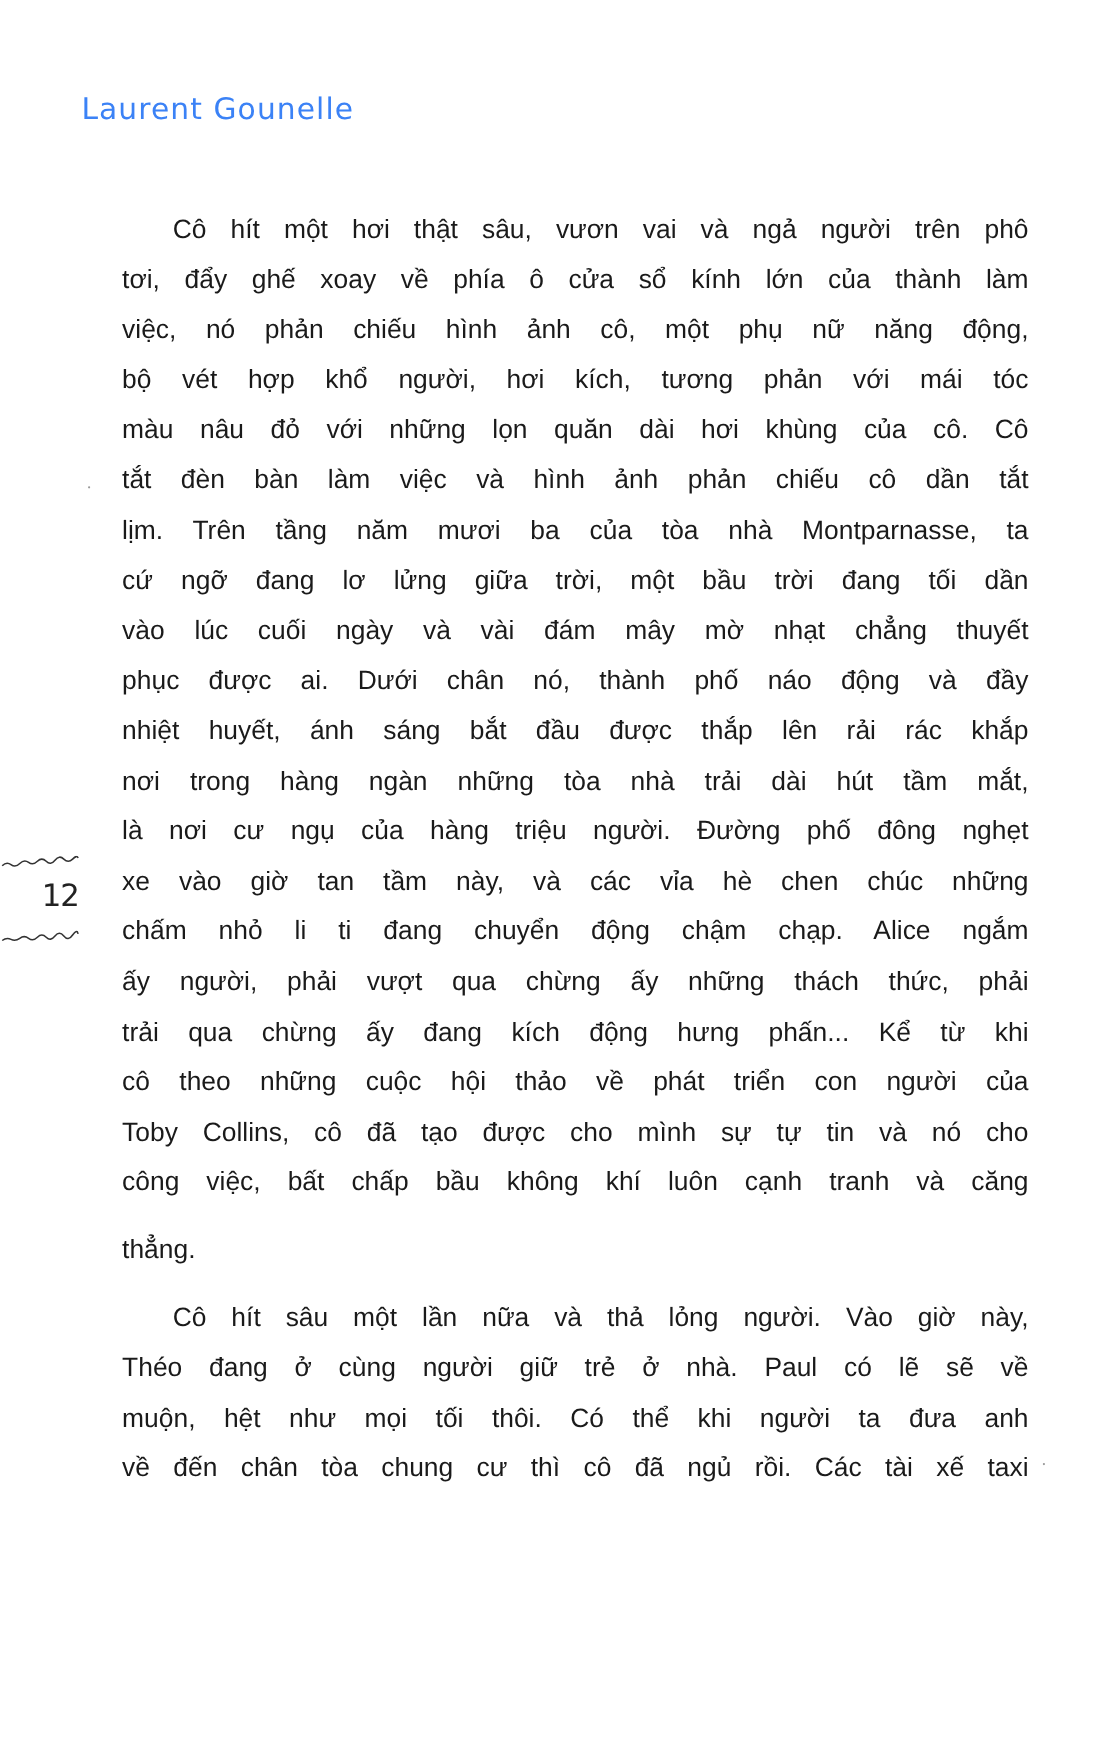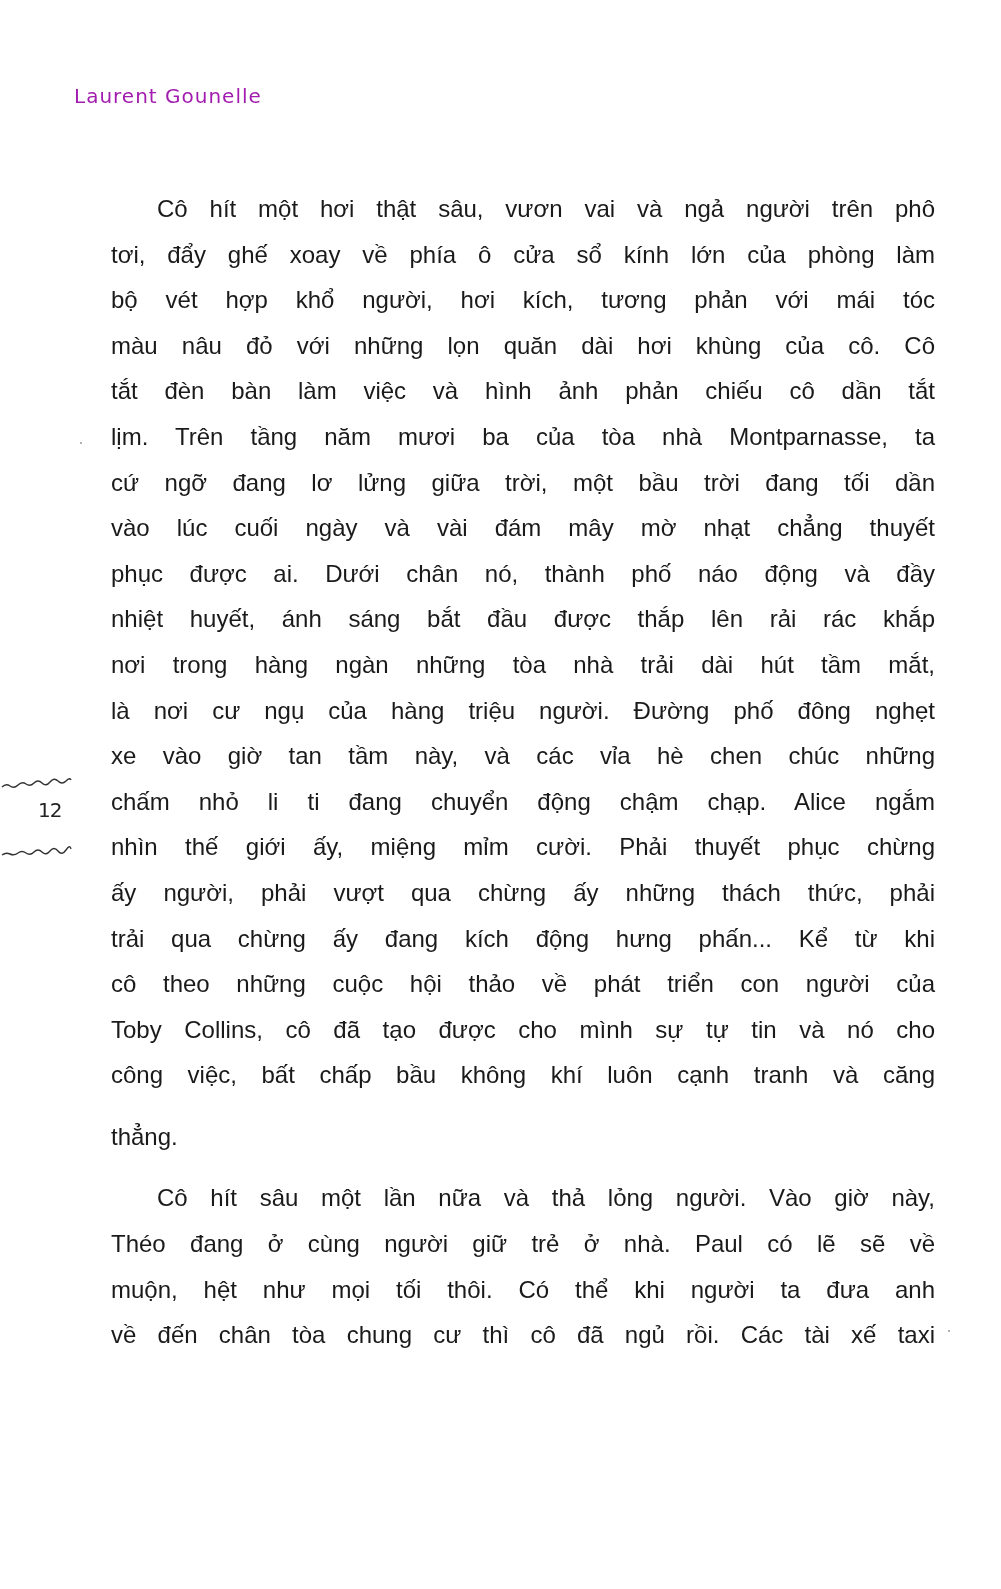--- a/index.html
+++ b/index.html
@@ -12,25 +12,25 @@
       height: 1589px;
       position: relative;
       overflow: hidden;
       color: #1a1a1a;
       font-family: "Liberation Sans", "DejaVu Sans", sans-serif;
     }
     .header {
       position: absolute;
       left: 74px;
       top: 84px;
-      font-size: 20px;
+      font-size: 27px;
       letter-spacing: 1px;
       font-family: "DejaVu Sans", sans-serif;
       font-weight: normal;
-      color: #a21caf;
+      color: #3b82f6;
     }
     .body-text {
       position: absolute;
       left: 111px;
       width: 824px;
       top: 186px;
     }
     .line {
       display: block;
       height: 45.6px;
@@ -55,21 +55,21 @@
       position: absolute;
       left: 0;
       top: 778px;
       width: 72px;
       height: 80px;
     }
     .page-number .num {
       position: absolute;
       left: 38px;
       top: 20px;
-      font-size: 20px;
+      font-size: 28px;
       font-family: "DejaVu Sans", sans-serif;
       font-weight: normal;
       color: #222;
       letter-spacing: -1px;
     }
     .page-number svg {
       position: absolute;
       left: 0;
     }
     .margin-mark {
@@ -94,34 +94,34 @@
     <path d="M2 9 Q6 6 10 8 T18 7 T26 7 T34 6 T42 6 T50 5 T58 5 T66 4 T71 3" stroke="#333" stroke-width="1.4" fill="none"></path>
   </svg>
 </div>
 
 <div class="margin-mark" style="left:80px; top:442px;"></div>
 <div class="margin-mark" style="left:948px; top:1330px;"></div>
 
 <div class="body-text">
   <div>
     <span class="line indent">Cô hít một hơi thật sâu, vươn vai và ngả người trên phô</span>
-    <span class="line">tơi, đẩy ghế xoay về phía ô cửa sổ kính lớn của phòng làm</span>
+    <span class="line">tơi, đẩy ghế xoay về phía ô cửa sổ kính lớn của thành làm</span>
+    <span class="line">việc, nó phản chiếu hình ảnh cô, một phụ nữ năng động,</span>
     <span class="line">bộ vét hợp khổ người, hơi kích, tương phản với mái tóc</span>
     <span class="line">màu nâu đỏ với những lọn quăn dài hơi khùng của cô. Cô</span>
     <span class="line">tắt đèn bàn làm việc và hình ảnh phản chiếu cô dần tắt</span>
     <span class="line">lịm. Trên tầng năm mươi ba của tòa nhà Montparnasse, ta</span>
     <span class="line">cứ ngỡ đang lơ lửng giữa trời, một bầu trời đang tối dần</span>
     <span class="line">vào lúc cuối ngày và vài đám mây mờ nhạt chẳng thuyết</span>
     <span class="line">phục được ai. Dưới chân nó, thành phố náo động và đầy</span>
     <span class="line">nhiệt huyết, ánh sáng bắt đầu được thắp lên rải rác khắp</span>
     <span class="line">nơi trong hàng ngàn những tòa nhà trải dài hút tầm mắt,</span>
     <span class="line">là nơi cư ngụ của hàng triệu người. Đường phố đông nghẹt</span>
     <span class="line">xe vào giờ tan tầm này, và các vỉa hè chen chúc những</span>
     <span class="line">chấm nhỏ li ti đang chuyển động chậm chạp. Alice ngắm</span>
-    <span class="line">nhìn thế giới ấy, miệng mỉm cười. Phải thuyết phục chừng</span>
     <span class="line">ấy người, phải vượt qua chừng ấy những thách thức, phải</span>
     <span class="line">trải qua chừng ấy đang kích động hưng phấn... Kể từ khi</span>
     <span class="line">cô theo những cuộc hội thảo về phát triển con người của</span>
     <span class="line">Toby Collins, cô đã tạo được cho mình sự tự tin và nó cho</span>
     <span class="line">công việc, bất chấp bầu không khí luôn cạnh tranh và căng</span>
     <span class="line last">thẳng.</span>
   </div>
   <div class="para-gap"></div>
   <div>
     <span class="line indent">Cô hít sâu một lần nữa và thả lỏng người. Vào giờ này,</span>

